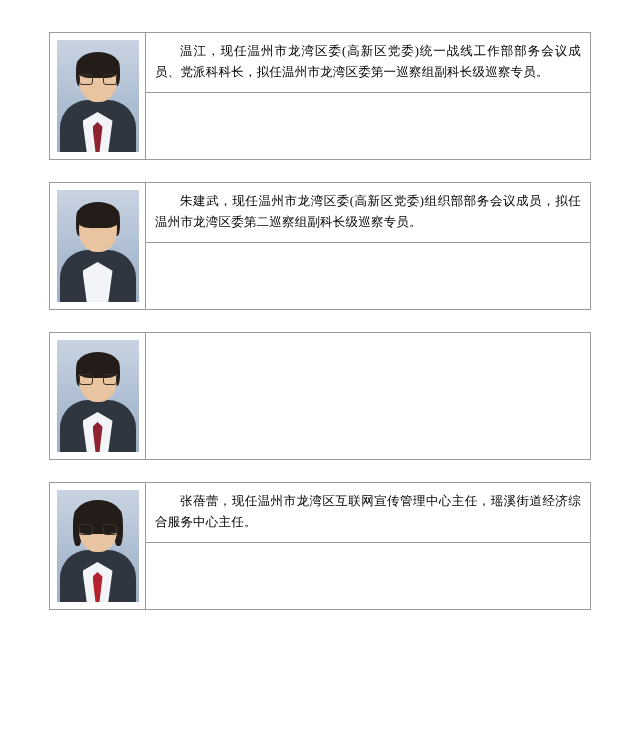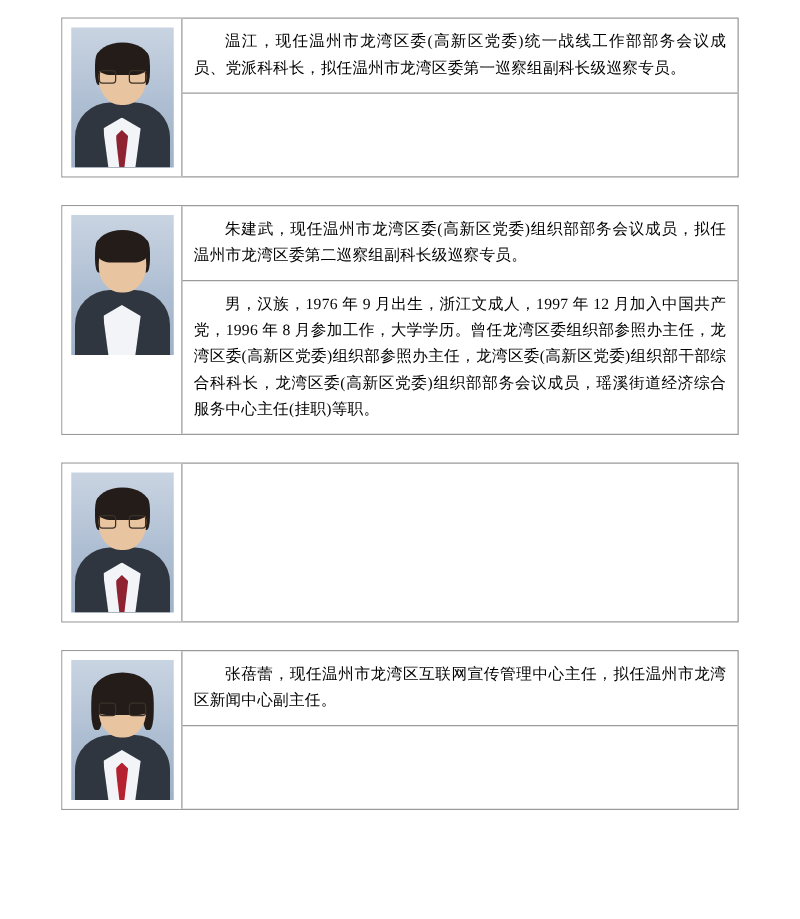--- a/index.html
+++ b/index.html
@@ -13,21 +13,21 @@
     font-family: "Liberation Serif", "DejaVu Serif", serif;
     color: #000000;
     overflow: hidden;
   }
   .page {
     width: 640px;
     height: 735px;
     position: relative;
     background: #ffffff;
     box-sizing: border-box;
-    padding: 14px 0 0 0;
+    padding: 32px 0 0 0;
   }
   .entry {
     width: 542px;
     margin: 0 auto 22px auto;
     border: 1px solid #9a9a9a;
     box-sizing: border-box;
     display: flex;
     flex-direction: row;
     background: #ffffff;
   }
@@ -214,23 +214,20 @@
         <div class="hair-side-l"></div>
         <div class="hair-side-r"></div>
         <div class="head"></div>
         <div class="hair"></div>
       </div>
     </div>
     <div class="text-cell">
       <div class="para first">
         <span class="indent">朱建武，现任温州市龙湾区委(高新区党委)组织部部务会议成员，拟任温州市龙湾区委第二巡察组副科长级巡察专员。</span>
       </div>
-      <div class="para">
-        <span class="indent">男，汉族，1976 年 9 月出生，浙江文成人，1997 年 12 月加入中国共产党，1996 年 8 月参加工作，大学学历。曾任龙湾区委组织部参照办主任，龙湾区委(高新区党委)组织部参照办主任，龙湾区委(高新区党委)组织部干部综合科科长，龙湾区委(高新区党委)组织部部务会议成员，瑶溪街道经济综合服务中心主任(挂职)等职。</span>
-      </div>
     </div>
   </div>
 
   <div class="entry">
     <div class="photo-cell">
       <div class="photo">
         <div class="body"></div>
         <div class="collar-l"></div>
         <div class="collar-r"></div>
         <div class="shirt"></div>
@@ -254,18 +251,18 @@
         <div class="tie"></div>
         <div class="hair-side-l"></div>
         <div class="hair-side-r"></div>
         <div class="head"></div>
         <div class="hair"></div>
         <div class="glasses"></div>
       </div>
     </div>
     <div class="text-cell">
       <div class="para first">
-        <span class="indent">张蓓蕾，现任温州市龙湾区互联网宣传管理中心主任，拟任温州市龙湾区新闻中心副主任。</span>
+        <span class="indent">张蓓蕾，现任温州市龙湾区互联网宣传管理中心主任，瑶溪街道经济综合服务中心主任。</span>
       </div>
     </div>
   </div>
 
 </div>
 
 </body></html>

